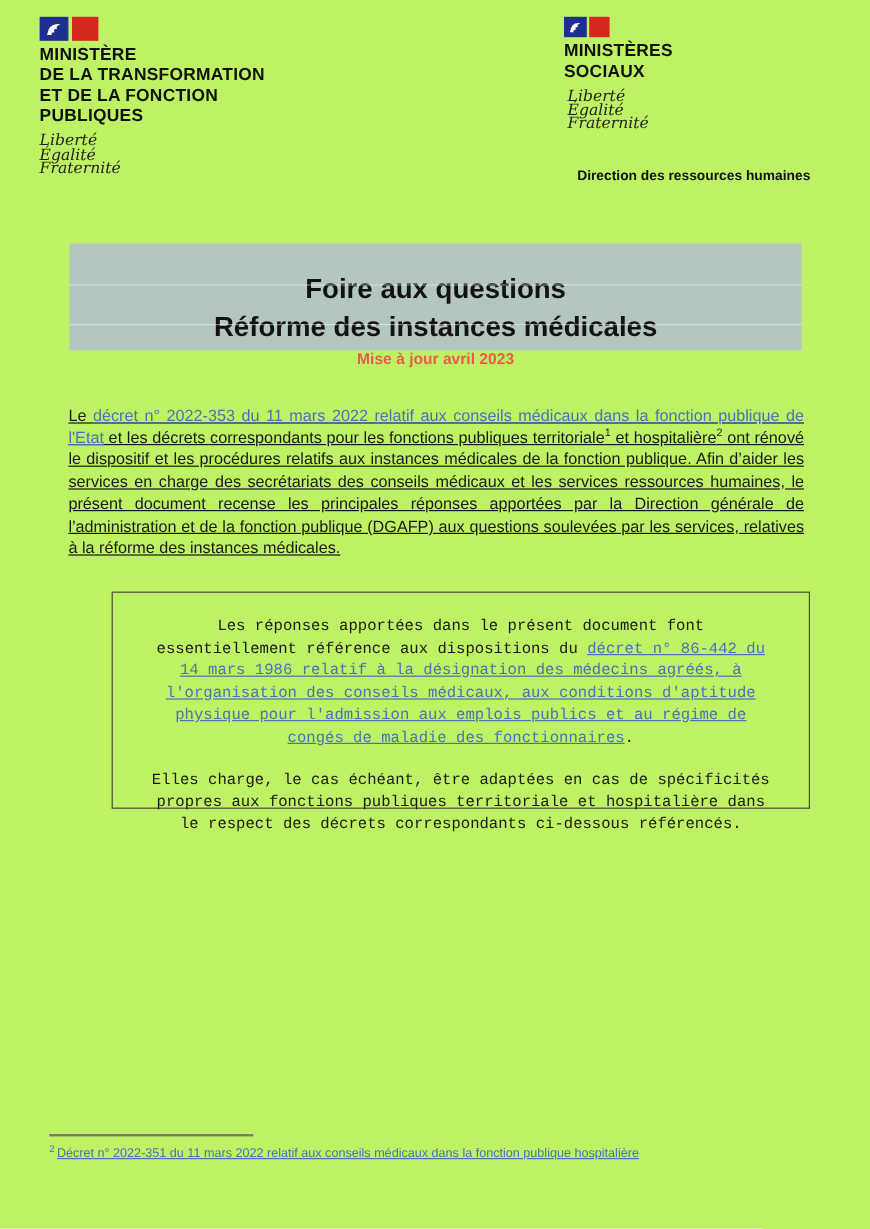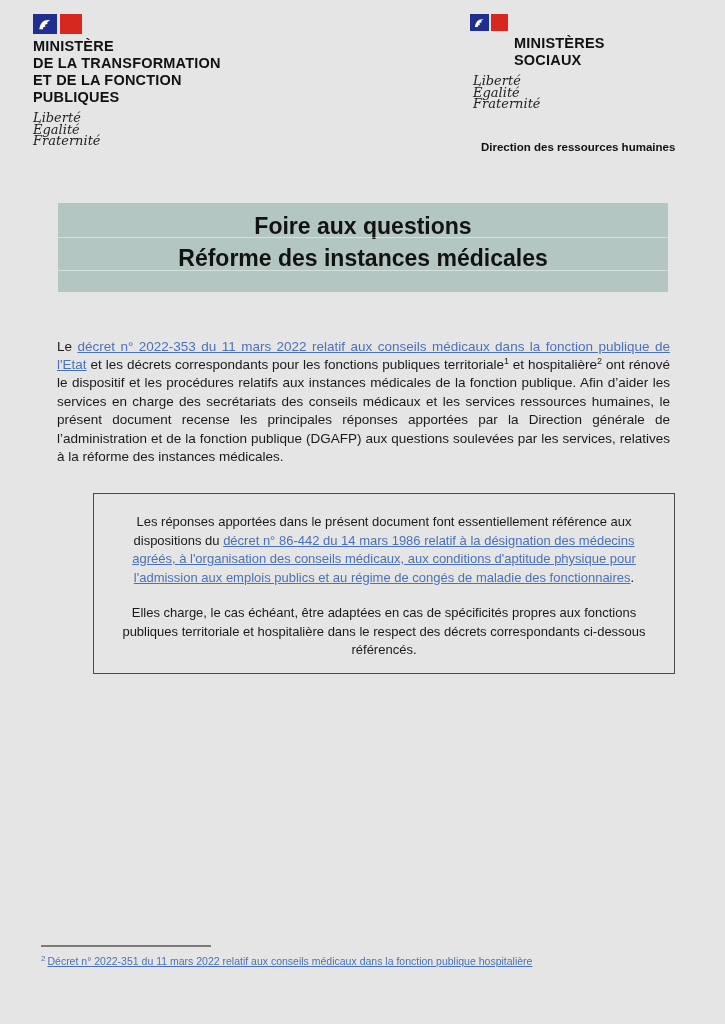--- a/index.html
+++ b/index.html
@@ -1,62 +1,62 @@
 <!DOCTYPE html>
 <html><head>
 <meta charset="utf-8">
 <style>
   html,body { margin:0; padding:0; background:#ffffff; }
   .page {
     position:relative; width:725px; height:1024px; margin:0 auto;
-    background:#e5e5e5; font-family:"Liberation Sans", sans-serif;
+    background:#bef264; font-family:"Liberation Sans", sans-serif;
     color:#1a1a1a; overflow:hidden;
   }
 
   
   .header-block { position:absolute; top:14px; }
   .header-left  { left:33px;  width:280px; }
   .header-right { left:470px; width:230px; }
 
   .flag { display:flex; height:20px; margin-bottom:4px; }
   .flag .b { position:relative; }
   .flag .gap { width:3px; }
   .flag svg { position:absolute; inset:0; width:100%; height:100%; }
 
   .ministry { font-weight:bold; font-size:14.5px; line-height:17px; letter-spacing:0.2px; color:#111; }
-  .ministry-sm { font-size:14.5px;margin-left:44px; }
+  .ministry-sm { font-size:14.5px; }
 
   .motto { font-family:"DejaVu Serif", serif; font-style:italic; font-size:13px;
            line-height:11.5px; margin-top:6px; color:#222; }
   .header-right .motto { margin-left:3px; }
 
   .direction { position:absolute; font-weight:bold; font-size:11.5px; line-height:15px; color:#111; }
   .direction-left  { left:40px;  top:141px; width:240px; }
   .direction-right { left:481px; top:140px; width:240px; }
 
   
   .banner { position:absolute; left:58px; top:203px; width:610px; height:89px;
             text-align:center; }
   .banner .seam { position:absolute; left:0; right:0; height:1px; background:rgba(255,255,255,0.45); }
   .banner .t { font-size:23px; font-weight:bold; color:#121212; }
-  .banner .t1 { padding-top:7px; line-height:32px; }
+  .banner .t1 { padding-top:21px; line-height:32px; }
   .banner .t2 { line-height:33px; }
   .banner .sub { font-size:13px; font-weight:bold; line-height:19px; }
 
   
   .intro { position:absolute; left:57px; top:324px; width:613px;
-           font-size:13.5px; line-height:18.4px; text-align:justify; color:#1a1a1a; }
+           font-size:13.5px; line-height:18.4px; text-align:justify; color:#1a1a1a;text-decoration:underline; }
   .intro sup, .box sup { font-size:9px; line-height:0; }
 
   a.doclink { text-decoration:underline; cursor:pointer; }
 
   
   .box { position:absolute; left:93px; top:493px; width:582px; height:181px;
          box-sizing:border-box; border:1px solid #4a4a4a; padding:19px 27px 0 27px;
-         text-align:center; font-size:13px; line-height:18.5px; color:#1a1a1a; }
+         text-align:center; font-size:13px; line-height:18.5px; color:#1a1a1a;font-family:Liberation Mono, monospace; }
   .box .p2 { margin-top:17px; }
 
   
   .footnotes { position:absolute; left:41px; top:945px; width:620px;
                font-size:10.5px; line-height:13.5px; }
   .fn-sep { width:170px; border-top:2px solid #7a7a7a; margin-bottom:8px; }
   .fn-line sup { font-size:8px; line-height:0; margin-right:2px; }
   .fn-line .m1 { font-weight:bold; color:#111; }
 </style>
 </head>
@@ -111,20 +111,21 @@
     </div>
   </div>
 
   <div class="direction direction-right">Direction des ressources humaines</div>
 
   <div class="banner" id="banner" style="background: rgb(179, 198, 194);">
     <div class="seam" style="top:34px;"></div>
     <div class="seam" style="top:67px;"></div>
     <div class="t t1">Foire aux questions</div>
     <div class="t t2">Réforme des instances médicales</div>
+    <div class="sub" id="banner-sub" style="color: rgb(238, 90, 80);">Mise à jour avril 2023</div>
   </div>
 
   <p class="intro"><span>Le </span><a class="doclink" style="color: rgb(74, 114, 184);">décret n° 2022-353 du 11 mars 2022 relatif aux conseils médicaux dans la fonction publique de l'Etat</a><span> et les décrets correspondants pour les fonctions publiques territoriale</span><sup>1</sup><span> et hospitalière</span><sup>2</sup><span> ont rénové le dispositif et les procédures relatifs aux instances médicales de la fonction publique. Afin d’aider les services en charge des secrétariats des conseils médicaux et les services ressources humaines, le présent document recense les principales réponses apportées par la Direction générale de l’administration et de la fonction publique (DGAFP) aux questions soulevées par les services, relatives à la réforme des instances médicales.</span></p>
 
   <div class="box">
     <div class="p1"><span>Les réponses apportées dans le présent document font essentiellement référence aux dispositions du </span><a class="doclink" style="color: rgb(74, 114, 184);">décret n° 86-442 du 14 mars 1986 relatif à la désignation des médecins agréés, à l'organisation des conseils médicaux, aux conditions d'aptitude physique pour l'admission aux emplois publics et au régime de congés de maladie des fonctionnaires</a><span>.</span></div>
     <div class="p2">Elles charge, le cas échéant, être adaptées en cas de spécificités propres aux fonctions publiques territoriale et hospitalière dans le respect des décrets correspondants ci-dessous référencés.</div>
   </div>
 
   <div class="footnotes">

